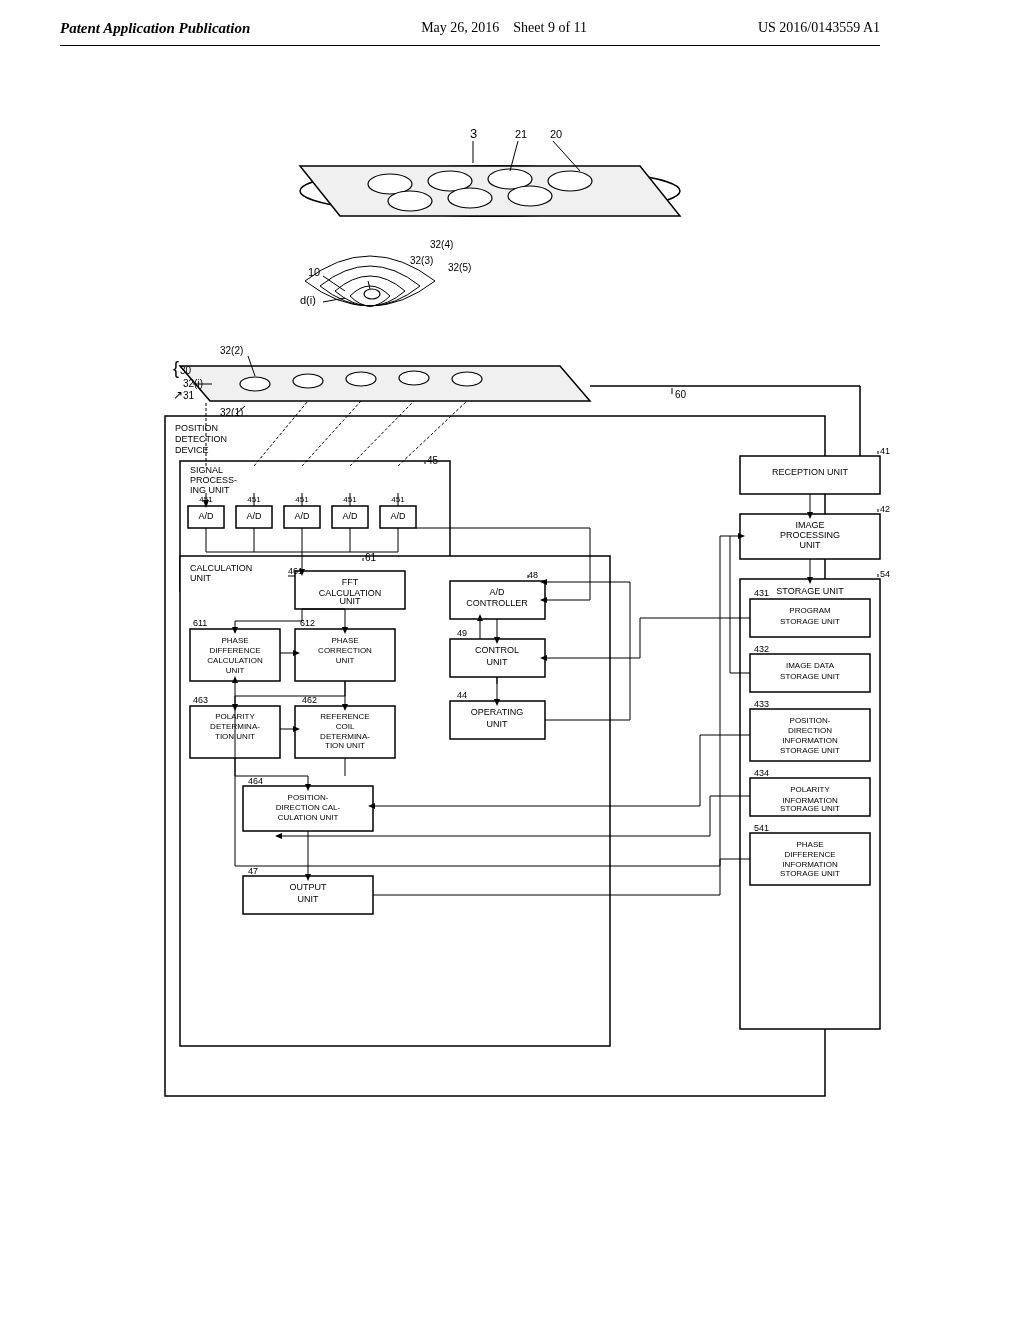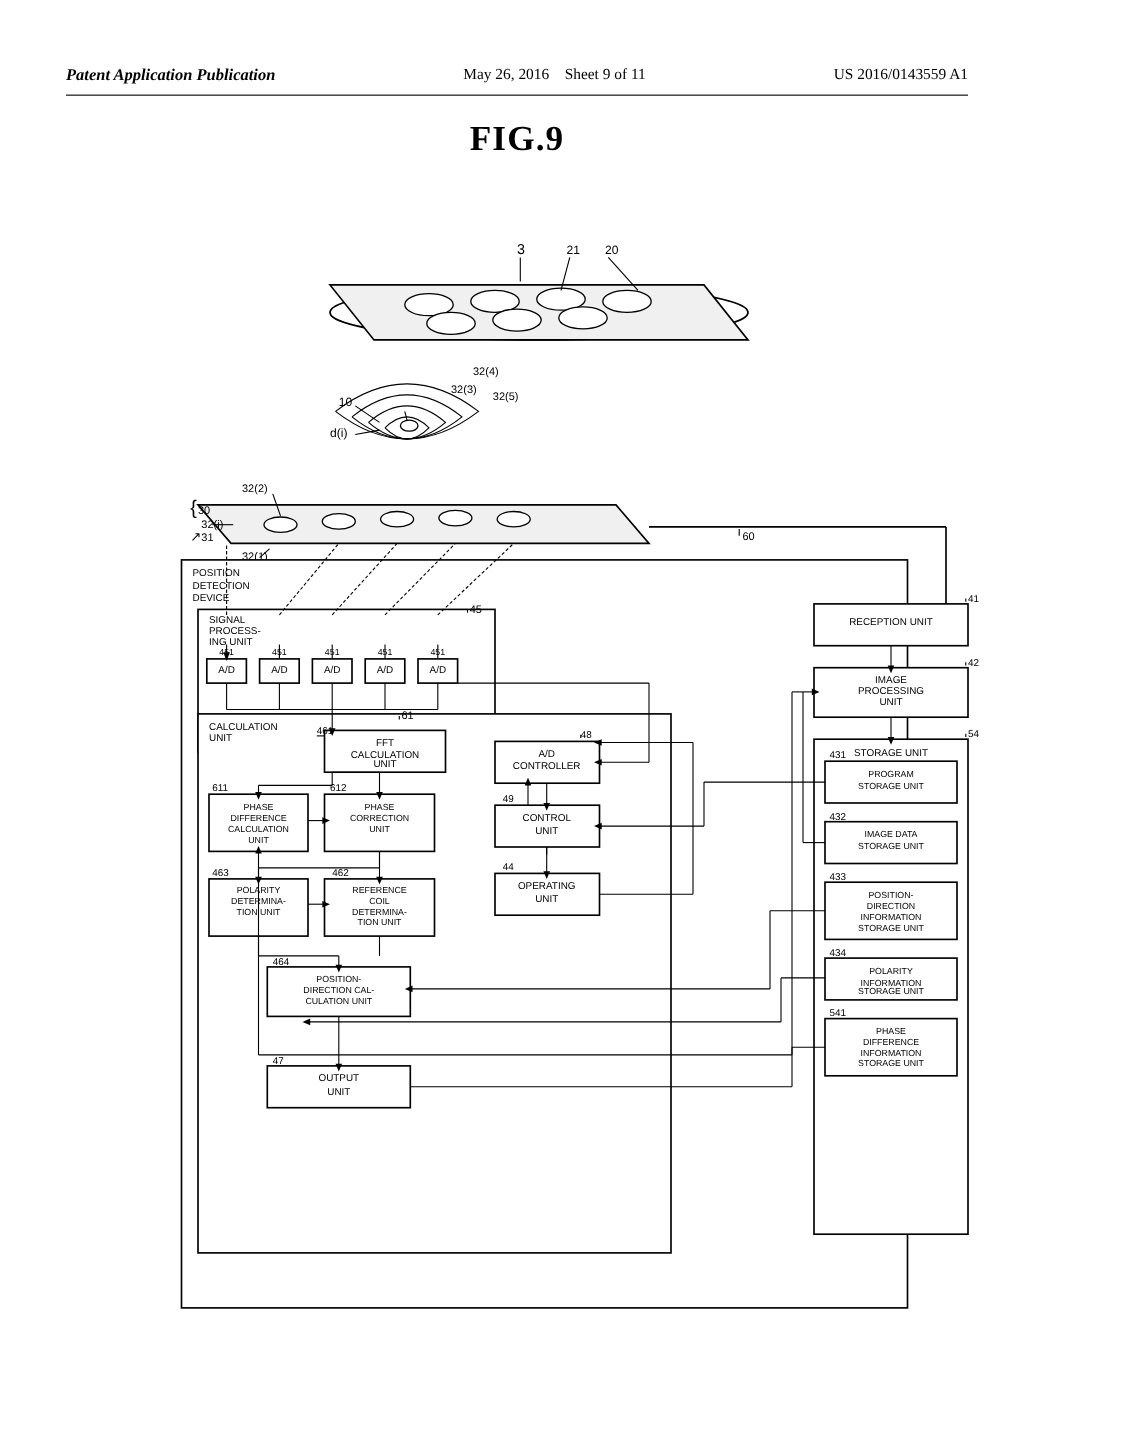--- a/index.html
+++ b/index.html
@@ -7,21 +7,21 @@
       width: 1024px;
       height: 1320px;
       background: #fff;
       font-family: 'Times New Roman', Times, serif;
       overflow: hidden;
     }
     .page {
       width: 940px;
       height: 1320px;
       position: relative;
-      padding: 61px 60px;
+      padding: 20px 60px;
     }
     .header {
       display: flex;
       justify-content: space-between;
       align-items: flex-start;
       border-bottom: 1px solid #000;
       padding-bottom: 8px;
       margin-bottom: 20px;
     }
     .header-left {
@@ -69,21 +69,20 @@
 <div class="page">
   <div class="header">
     <div class="header-left">Patent Application Publication</div>
     <div class="header-center">
       <span>May 26, 2016</span>&nbsp;&nbsp;&nbsp;
       <span>Sheet 9 of 11</span>
     </div>
     <div class="header-right">US 2016/0143559 A1</div>
   </div>
 
-  <div class="fig-title">FIG.9</div>
 
   <div class="diagram-container">
     <svg class="diagram-svg" viewBox="0 0 900 1080">
 
       <g>
 
         <ellipse cx="430" cy="115" rx="190" ry="25" fill="none" stroke="#000" stroke-width="1.5"></ellipse>
 
         <path d="M240,90 L580,90 L620,140 L280,140 Z" fill="#f0f0f0" stroke="#000" stroke-width="1.5"></path>
 

